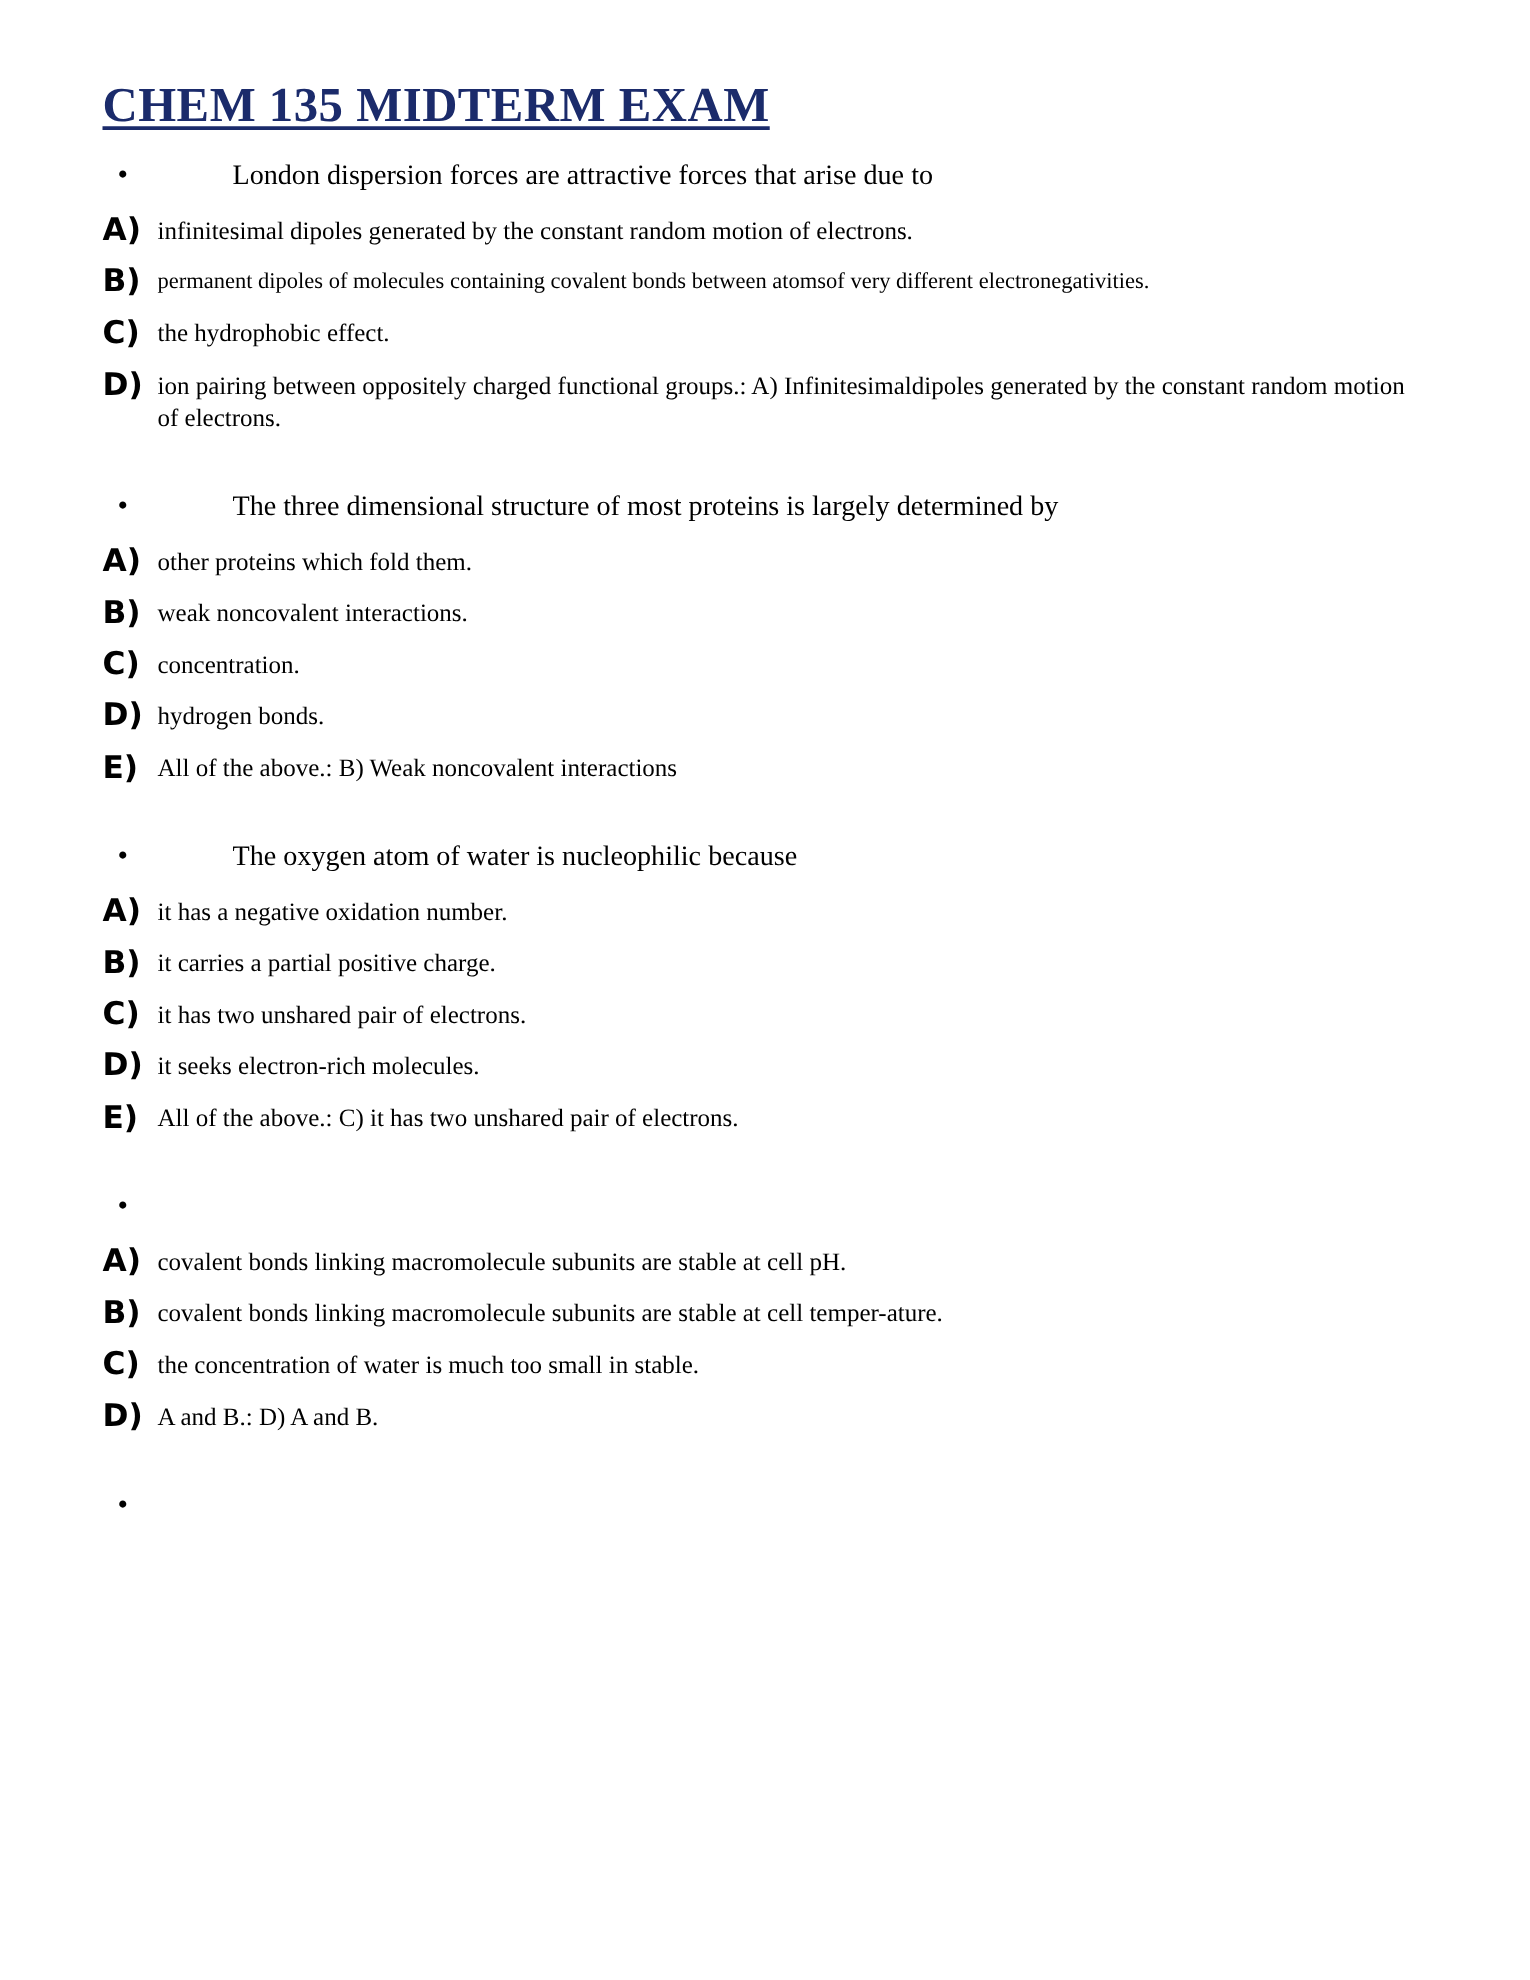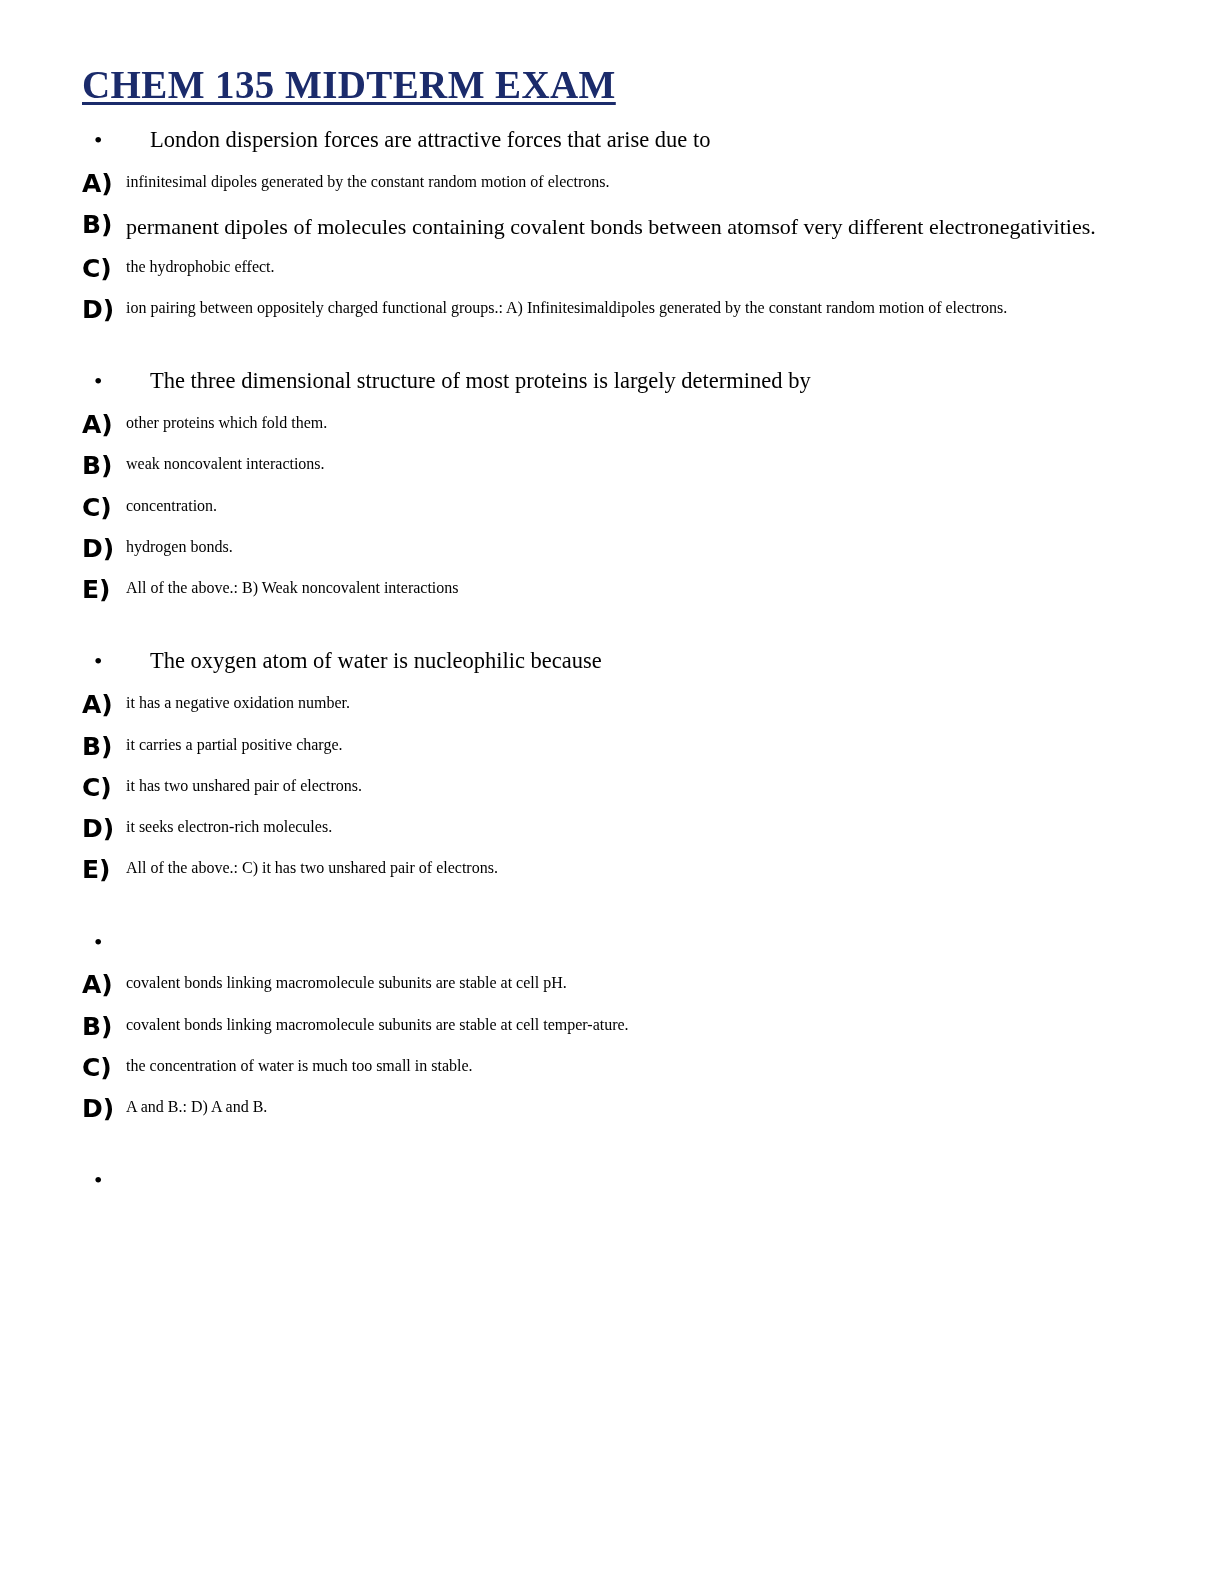--- a/index.html
+++ b/index.html
@@ -34,20 +34,21 @@
   }
   .question-block {
     margin-bottom: 10px;
   }
   .stem {
     display: flex;
     align-items: flex-start;
     font-size: 22.5px;
     line-height: 1.33;
     margin: 0 0 12px 0;
+    gap: 36px;
   }
   .bullet {
     flex: 0 0 auto;
     width: 56px;
     text-align: left;
     padding-left: 12px;
     font-size: 20px;
     line-height: 1.33;
   }
   .bullet::before {
@@ -66,28 +67,28 @@
   .choice-letter {
     flex: 0 0 auto;
     width: 44px;
     font-family: "DejaVu Sans", sans-serif;
     font-weight: bold;
     font-size: 25px;
     line-height: 1.17;
   }
   .choice-text {
     flex: 1 1 auto;
-    font-size: 16px;
+    font-size: 20px;
     line-height: 1.3;
     padding-top: 3px;
   }
   .gap {
     height: 30px;
   }
-  .tight .choice-text { font-size: 22px; }
+  .tight .choice-text { font-size: 18px; }
 </style>
 </head>
 <body>
 
 <div class="page">
 
   <h1 class="doc-title">CHEM 135 MIDTERM EXAM</h1>
 
   
   <div class="question-block">

